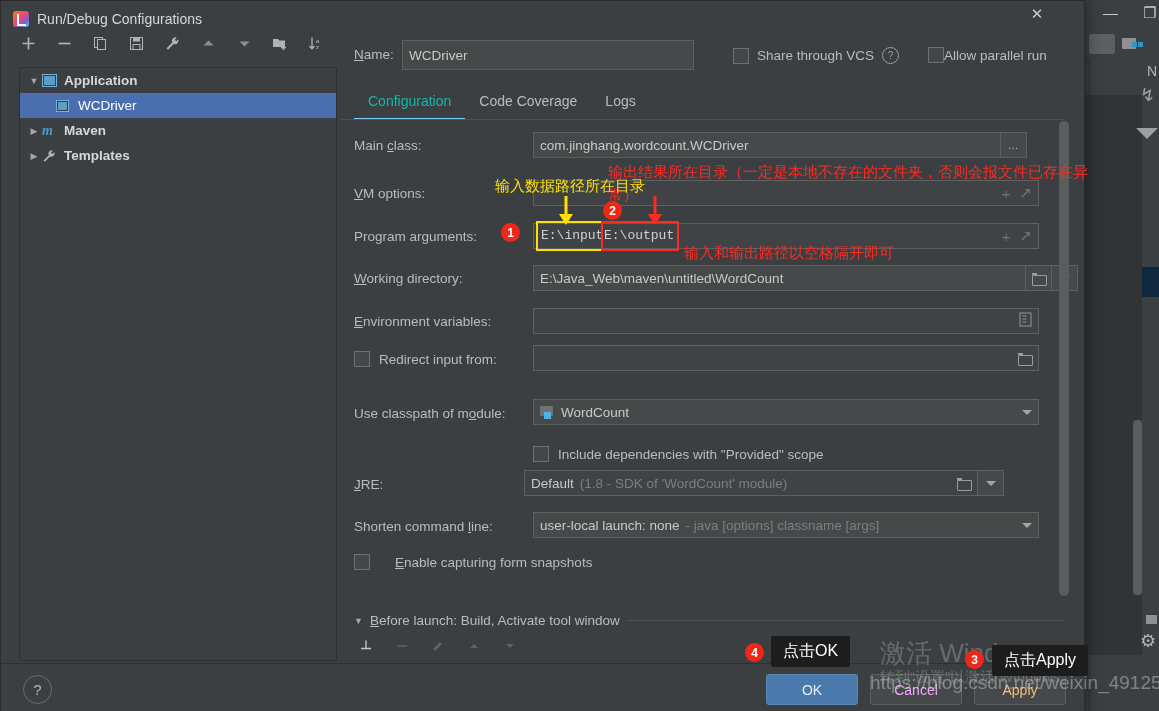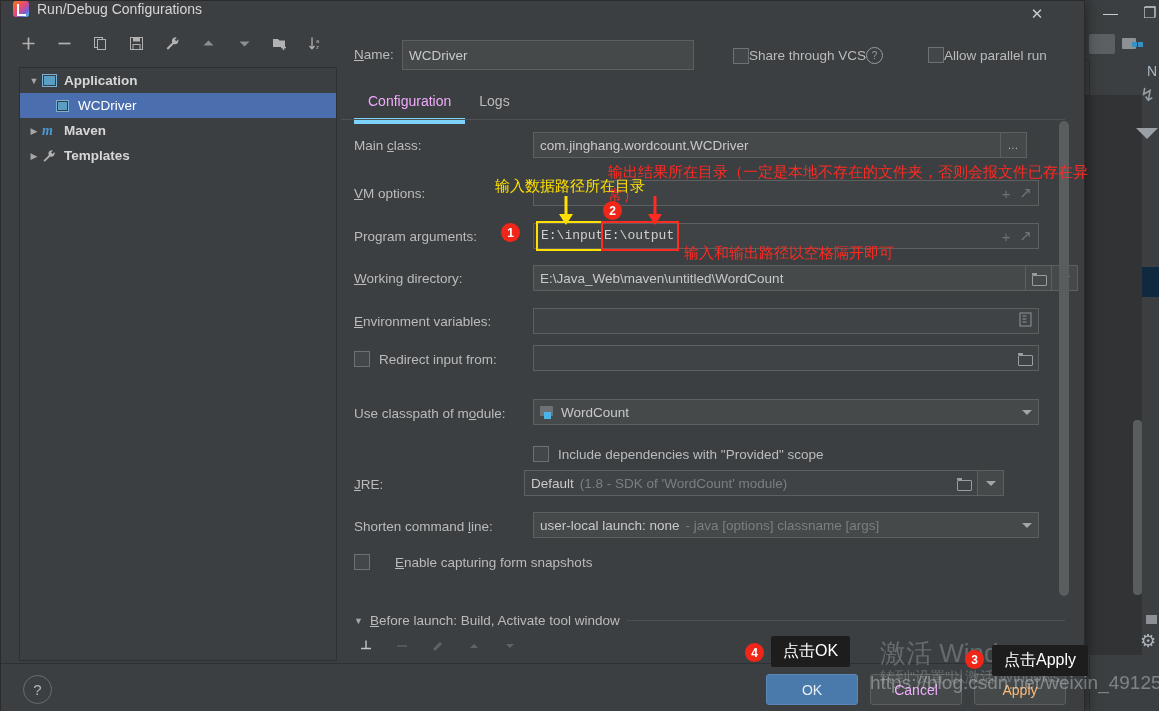--- a/index.html
+++ b/index.html
@@ -19,21 +19,21 @@
   .bg-runpanel{position:absolute;left:1082px;top:95px;width:60px;height:560px;background:#313335;}
   .bg-scroll{position:absolute;left:1133px;top:420px;width:9px;height:175px;background:#5a5d5e;border-radius:4px;}
   .bg-blue-sel{position:absolute;left:1142px;top:267px;width:17px;height:30px;background:#11293f;}
   .bg-name-lbl{position:absolute;left:1147px;top:63px;color:#a9b7c6;font-size:14px;}
   .bg-gear{position:absolute;left:1140px;top:630px;width:20px;height:20px;color:#aeb3b8;font-size:18px;}
   .bg-winbtn{position:absolute;top:0;color:#c8cbcf;font-size:15px;}
 
   
   .dlg{position:absolute;left:0;top:0;width:1083px;height:711px;background:#3c3f41;
        border:1px solid #2b2b2b;box-shadow:0 0 14px rgba(0,0,0,.55);}
-  .dlg-title{height:26px;display:flex;align-items:flex-start;padding:0 6px;background:#3c3f41;}
+  .dlg-title{height:26px;display:flex;align-items:flex-end;padding:0 6px;background:#3c3f41;}
   .dlg-ico{width:16px;height:16px;margin:0 8px 0 6px;border-radius:3px;
            background:linear-gradient(135deg,#f97a12 0%,#e64a77 45%,#7b5fd4 75%,#3dd8ff 100%);
            position:relative;flex:none;}
   .dlg-ico:after{content:"";position:absolute;left:4px;top:3px;width:7px;height:10px;
                  border-left:2px solid #fff;border-bottom:2px solid #fff;}
   .dlg-title-text{font-size:14px;color:#d6d6d6;}
   .dlg-close{position:absolute;right:36px;top:3px;width:22px;height:20px;text-align:center;
              line-height:20px;font-size:15px;color:#c8cbcf;cursor:default;}
 
   
@@ -60,29 +60,29 @@
   .row{display:flex;align-items:center;}
   .lbl{color:#bbbbbb;font-size:13.5px;}
   .u{text-decoration:underline;}
   .fld{background:#45494a;border:1px solid #5e6060;height:26px;display:flex;align-items:center;
        padding:0 6px;color:#c9c9c9;font-size:13.5px;box-sizing:border-box;}
   .fld.empty{background:#3f4345;}
   .name-fld{position:absolute;left:61px;top:5px;width:292px;height:30px;}
   .name-lbl{position:absolute;left:13px;top:12px;}
 
   .chk{width:14px;height:14px;border:1px solid #6e7173;background:#43474a;display:inline-block;flex:none;}
-  .share{position:absolute;left:392px;top:12px;display:flex;align-items:center;}
+  .share{position:absolute;left:392px;top:12px;display:flex;align-items:center;gap:8px;}
   .qmark{width:15px;height:15px;border:1.3px solid #9a9da0;border-radius:50%;font-size:10px;
          color:#9a9da0;display:flex;align-items:center;justify-content:center;}
   .parallel{position:absolute;left:587px;top:12px;display:flex;align-items:center;}
 
   
   .tabs{position:absolute;left:13px;top:52px;display:flex;gap:0;}
   .tab{padding:6px 14px 9px;font-size:14px;color:#bbbbbb;}
-  .tab.active{color:#f0abfc;border-bottom:6px solid #7dd3fc;text-align:center;}
+  .tab.active{color:#14b8a6;border-bottom:2px solid #7dd3fc;text-align:center;}
   .tabline{position:absolute;left:0;top:84px;width:724px;height:1px;background:#4e5254;}
   .flabel{position:absolute;color:#bbbbbb;font-size:13.5px;}
 
   .dd-arrow{width:0;height:0;border-left:5px solid transparent;border-right:5px solid transparent;
             border-top:5px solid #a3a6a8;}
   .btn-side{width:26px;height:26px;background:#45494a;border:1px solid #5e6060;border-left:none;
             display:flex;align-items:center;justify-content:center;color:#b5b5b5;box-sizing:border-box;}
   .folder-ico{width:14px;height:11px;position:relative;}
   .folder-ico:before{content:"";position:absolute;left:0;top:2px;width:13px;height:9px;
                      border:1.4px solid #9a9da0;border-radius:1px;}
@@ -263,20 +263,21 @@
       <span class="lbl">Share through VCS</span>
       <span class="qmark">?</span>
     </div>
     <div class="parallel">
       <span class="chk"></span>
       <span class="lbl">Allow parallel run</span>
     </div>
 
     <div class="tabs">
       <div class="tab active">Configuration</div>
+      <div class="tab">Code Coverage</div>
       <div class="tab">Logs</div>
     </div>
     <div class="tabline"></div>
 
     <div class="flabel" style="left:13px;top:103px;">Main <span class="u">c</span>lass:</div>
     <div class="row" style="position:absolute;left:192px;top:97px;">
       <div class="fld" style="width:468px;">
         <span>com.jinghang.wordcount.WCDriver</span>
       </div>
       <div class="btn-side" style="font-size:11px;letter-spacing:1px;">

